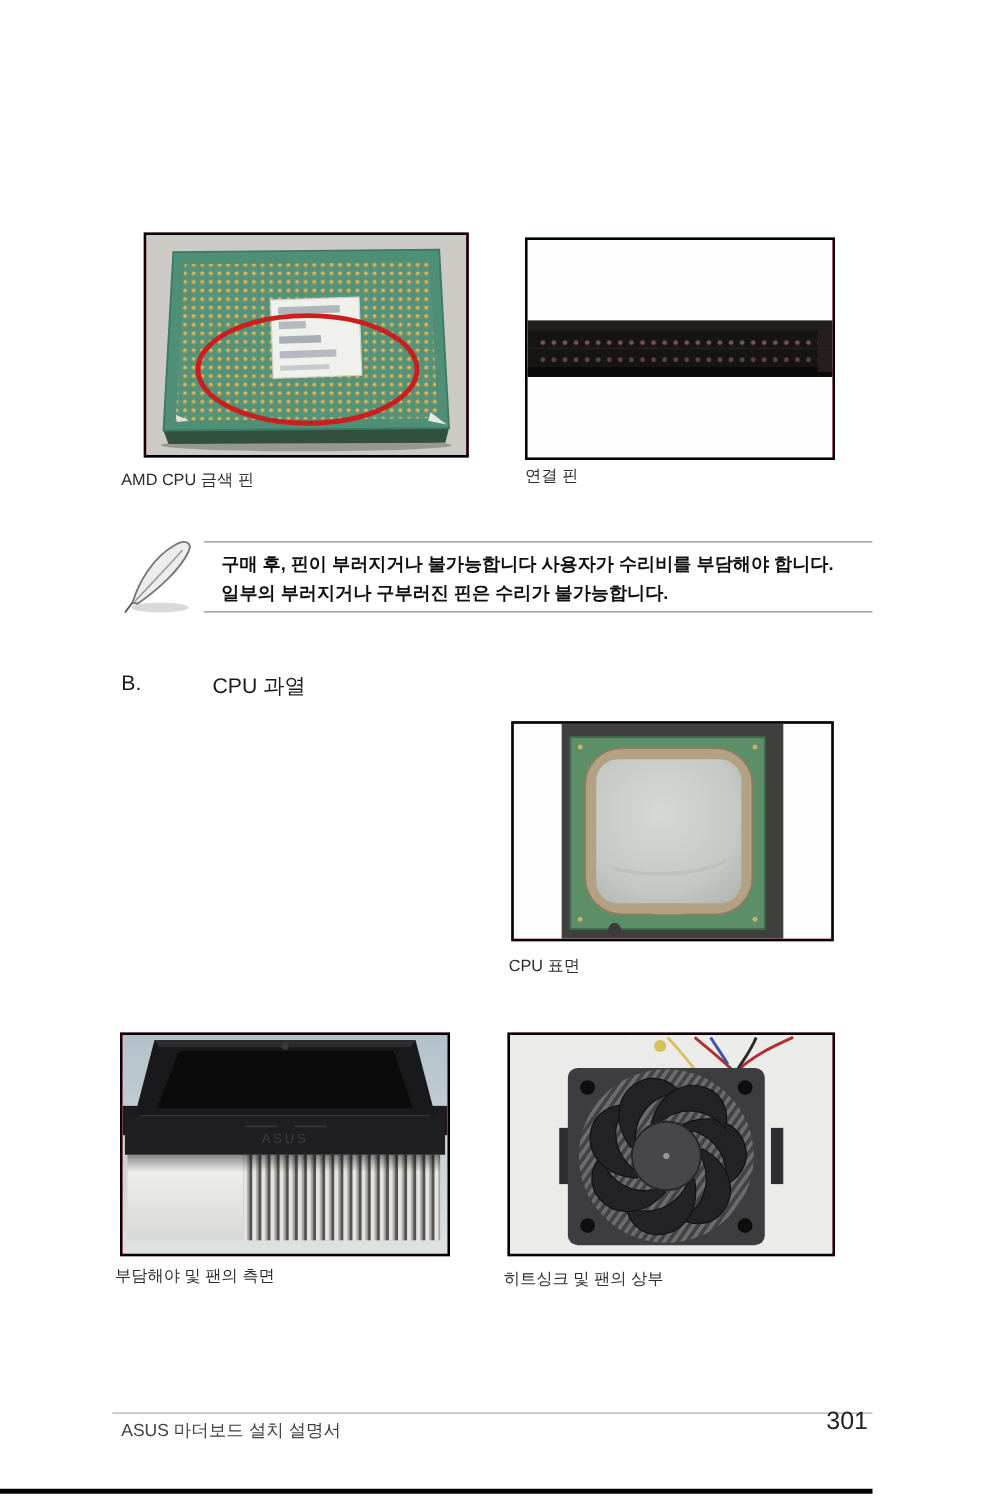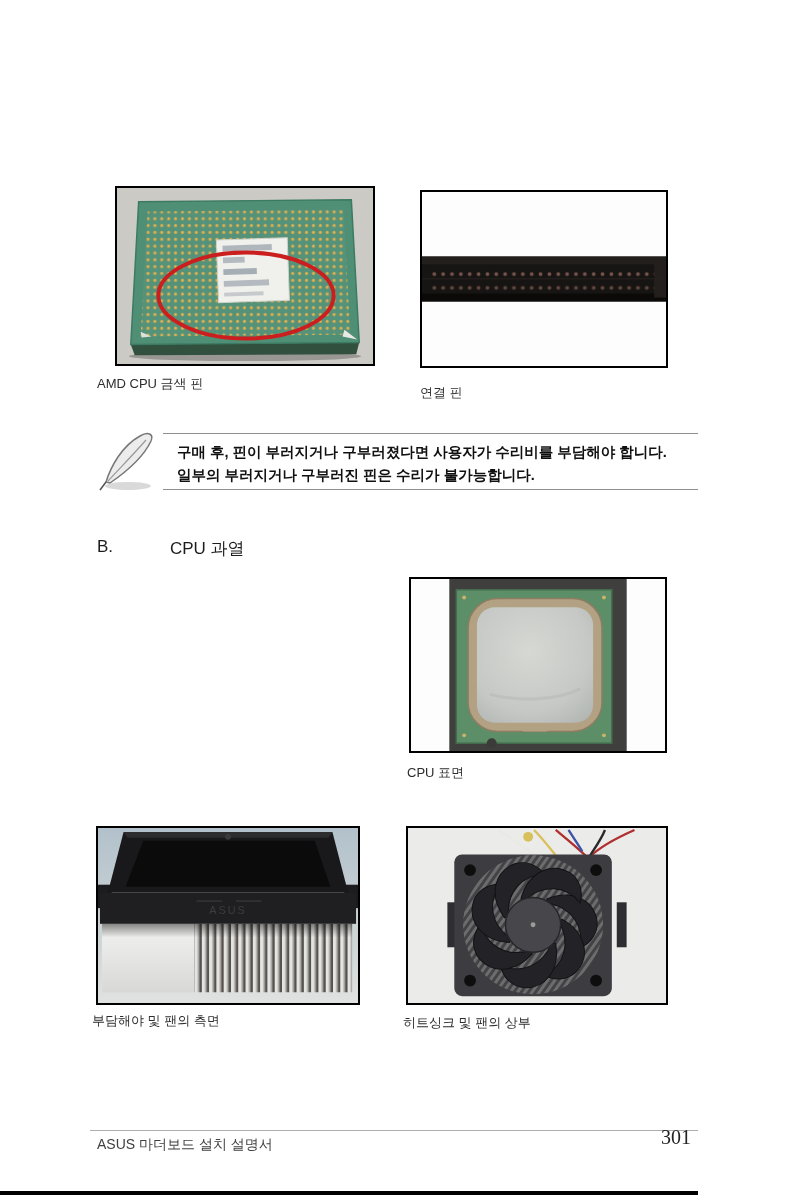--- a/index.html
+++ b/index.html
@@ -71,30 +71,30 @@
       </defs>
       <rect width="248" height="178" fill="#fdfdfd"></rect>
       <rect x="0" y="66" width="248" height="46" fill="#171513"></rect>
       <rect x="0" y="66" width="248" height="8" fill="#221f1c"></rect>
       <rect x="0" y="104" width="248" height="8" fill="#0b0a09"></rect>
       <rect x="236" y="70" width="12" height="38" fill="#241f1c"></rect>
       <rect x="8" y="74" width="228" height="32" fill="url(#pinHoles)"></rect>
       <rect x="0" y="88" width="248" height="1.5" fill="#2a2522" opacity="0.6"></rect>
     </svg>
   </div>
-  <span class="caption" style="left:420px;top:384px;">연결 핀</span>
+  <span class="caption" style="left:420px;top:372px;">연결 핀</span>
 
   <svg class="abs" style="left:98px;top:428px;" width="60" height="64" viewBox="0 0 60 64">
     <ellipse cx="30" cy="58" rx="23" ry="4" fill="#d9d9d9"></ellipse>
     <path d="M8,54 C13,38 24,18 42,8 C50,3 56,6 53,13 C46,28 28,44 12,55 Z" fill="#ececec" stroke="#777" stroke-width="1.5"></path>
     <path d="M10,53 C20,42 34,28 48,12" fill="none" stroke="#999" stroke-width="1.2"></path>
     <path d="M8,54 L2,62" stroke="#555" stroke-width="1.5"></path>
   </svg>
   <div class="note-rule" style="left:163px;top:433px;width:537px;"></div>
-  <div class="note-text" style="left:177px;top:441px;">구매 후, 핀이 부러지거나 구부러졌다면 사용자가 수리비를 부담해야 합니다.</div>
+  <div class="note-text" style="left:177px;top:441px;">구매 후, 핀이 부러지거나 불가능합니다 사용자가 수리비를 부담해야 합니다.</div>
   <div class="note-text" style="left:177px;top:464px;text-align:right;">일부의 부러지거나 구부러진 핀은 수리가 불가능합니다.</div>
   <div class="note-rule" style="left:163px;top:489px;width:537px;"></div>
 
   <span class="heading" style="left:97px;top:537px;">B.</span>
   <span class="heading" style="left:170px;top:537px;">CPU 과열</span>
 
   <div class="photo" style="left:409px;top:577px;width:258px;height:176px;">
     <svg viewBox="0 0 258 176" preserveAspectRatio="none">
       <defs>
         <radialGradient id="ihsShine" cx="45%" cy="38%" r="75%">
@@ -210,16 +210,16 @@
         </g>
         <circle r="28" fill="#46464b" stroke="#26262a" stroke-width="1.5"></circle>
         <circle r="2.5" fill="#9a9a98"></circle>
       </g>
     </svg>
   </div>
   <span class="caption" style="left:403px;top:1014px;">히트싱크 및 팬의 상부</span>
 
   <div class="footer-rule" style="left:90px;top:1130px;width:650px;"></div>
   <span class="footer-text" style="left:97px;top:1136px;">ASUS 마더보드 설치 설명서</span>
-  <span class="page-number" style="left:661px;top:1126px;font-family:Liberation Serif, serif;">301</span>
+  <span class="page-number" style="left:661px;top:1126px;">301</span>
 
   <div class="bottom-bar" style="left:0;top:1191px;width:795px;height:4px;"></div>
 </div>
 
 </body></html>

